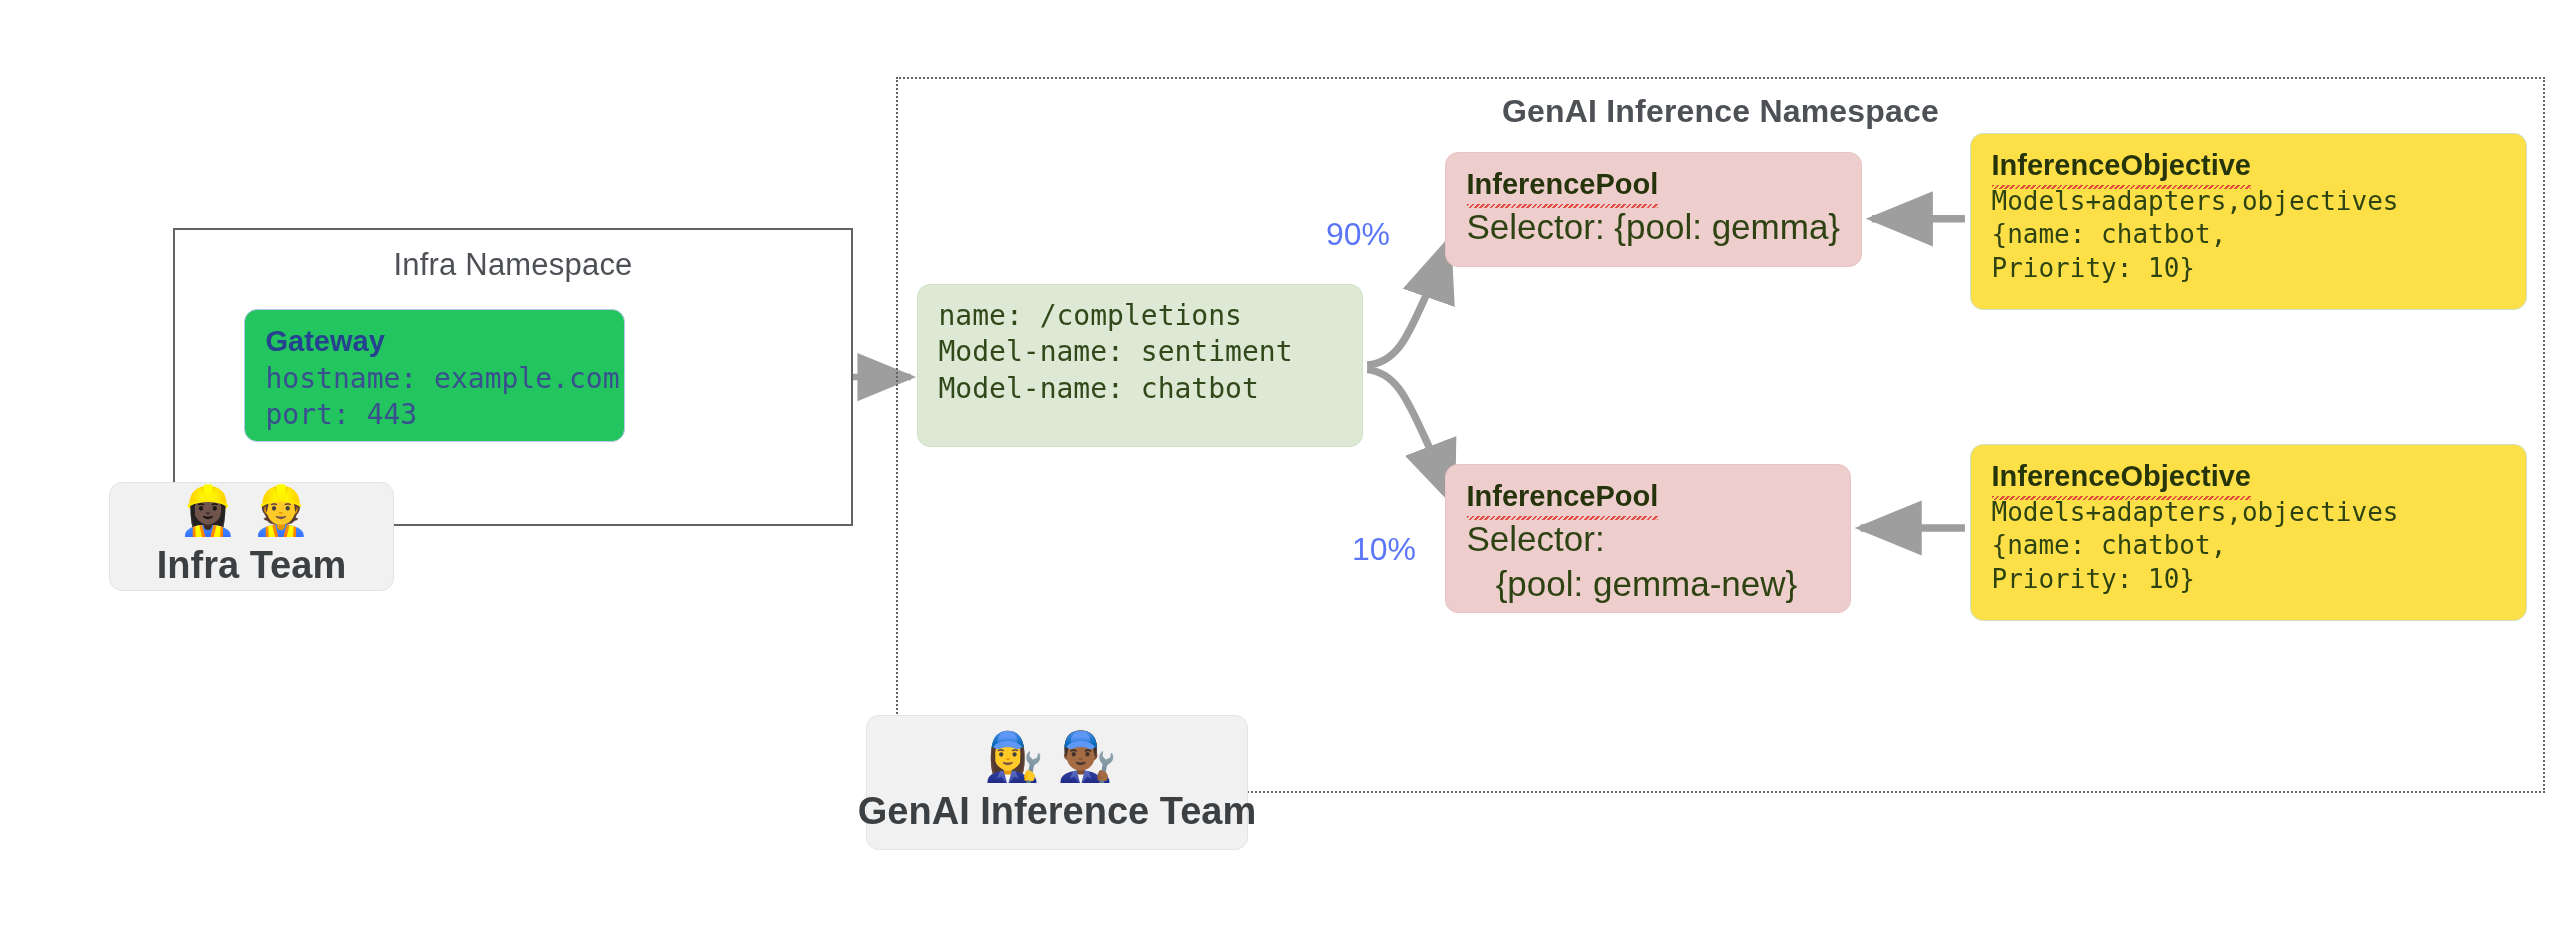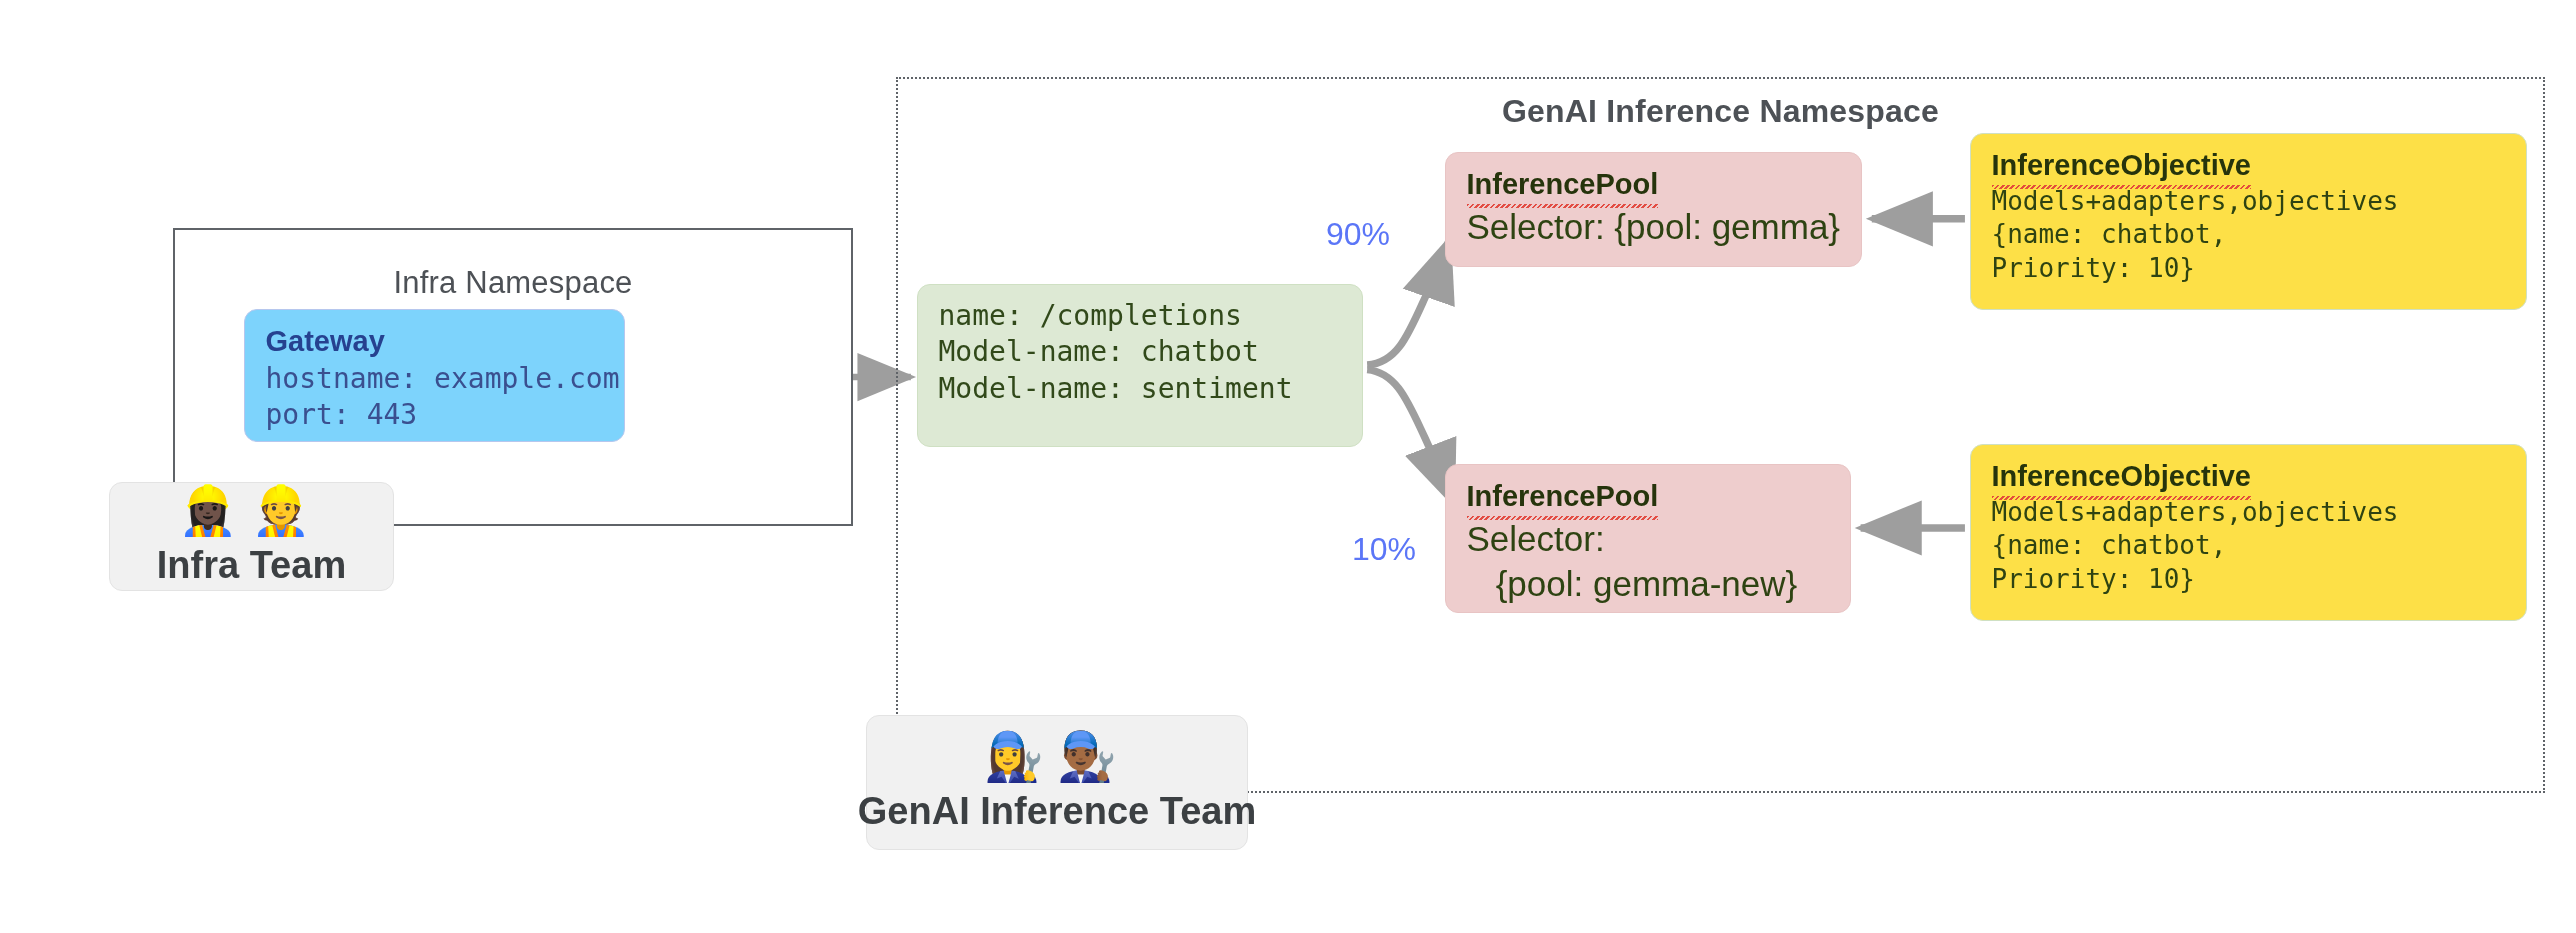--- a/index.html
+++ b/index.html
@@ -13,21 +13,21 @@
     border:2.8px dotted #5f6368;box-sizing:border-box;background:transparent;
   }
   .ns-solid{
     position:absolute;left:173px;top:228px;width:680px;height:298px;
     border:2.8px solid #5f6368;box-sizing:border-box;background:#ffffff;
   }
   .ns-title{
     position:absolute;color:#4d5156;font-size:31px;letter-spacing:0.2px;
     white-space:nowrap;font-weight:400;
   }
-  #infra-ns-title{left:173px;top:265px;width:680px;text-align:center;}
+  #infra-ns-title{left:173px;top:247px;width:680px;text-align:center;}
   #genai-ns-title{left:896px;top:93px;width:1649px;text-align:center;
      font-weight:700;font-size:32px;color:#4d5156;}
 
   
   .node{position:absolute;box-sizing:border-box;border-radius:13px;
         padding:13px 18.6px 15px 20.5px;line-height:1.30;}
   .node .ttl{font-weight:700;font-size:29px;white-space:nowrap;}
   .node .mono{font-family:"DejaVu Sans Mono","Liberation Mono",monospace;
               font-size:28px;white-space:pre;}
   .node .sans{font-size:35px;white-space:pre;}
@@ -35,21 +35,21 @@
     display:inline-block;position:relative;
   }
   .squig::after{
     content:"";position:absolute;left:0;right:0;bottom:-4.7px;height:4.7px;
     background-image:repeating-linear-gradient(135deg,#e2463c 0 1.9px,transparent 1.9px 3.7px);
     opacity:.95;
   }
 
   
   #gateway{left:244px;top:309px;width:381px;height:133px;
-     background:#7dd3fc;border:1.9px solid #b6c7ee;}
+     background:#22c55e;border:1.9px solid #b6c7ee;}
   #gateway .ttl{color:#26418f;}
   #gateway .mono{color:#3a4f8f;}
 
   
   #httproute{left:917px;top:284px;width:446px;height:163px;
      background:#dde9d4;border:1.9px solid #cfe0c3;}
   #httproute .ttl{color:#2b3d12;}
   #httproute .mono{color:#31491a;}
 
   
@@ -118,22 +118,22 @@
   <div id="infra-ns-title" class="ns-title">Infra Namespace</div>
 
   <div id="gateway" class="node">
     <div class="ttl">Gateway</div>
     <div class="mono">hostname: example.com</div>
     <div class="mono">port: 443</div>
   </div>
 
   <div id="httproute" class="node">
     <div class="mono">name: /completions</div>
+    <div class="mono">Model-name: sentiment</div>
     <div class="mono">Model-name: chatbot</div>
-    <div class="mono">Model-name: sentiment</div>
   </div>
 
   <div id="pool-1" class="node pool">
     <div class="ttl">
       <span class="squig">InferencePool</span>
     </div>
     <div class="sans">Selector: {pool: gemma}</div>
   </div>
 
   <div id="pool-2" class="node pool">

